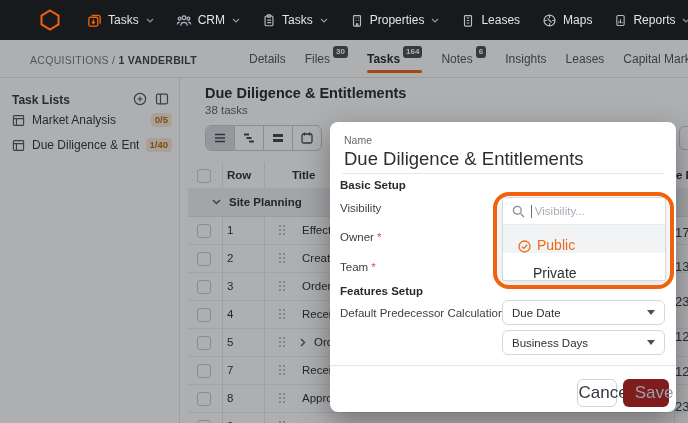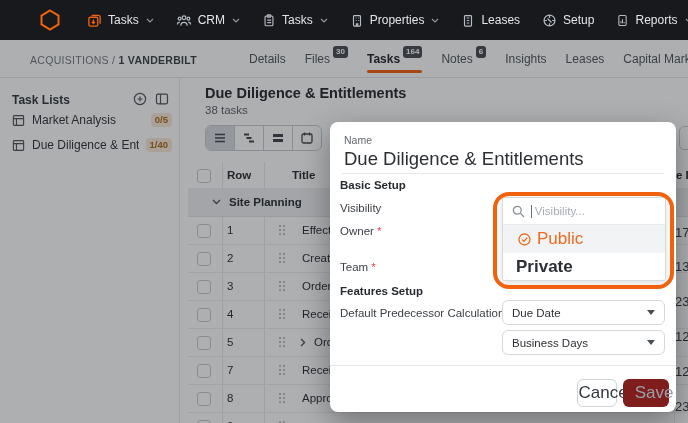--- a/index.html
+++ b/index.html
@@ -103,23 +103,23 @@
   
   .vis-panel{position:absolute;left:502px;top:197px;width:164px;height:84px;background:#fff;
     border:1px solid #d6dadd;border-radius:2px;box-shadow:0 3px 10px rgba(0,0,0,.12);
     box-sizing:border-box;z-index:70;overflow:hidden;}
   .vp-search{height:26px;border-bottom:1px solid #e7e9ec;display:flex;align-items:center;
     gap:6px;padding:0 9px;}
   .vp-caret{width:1px;height:13px;background:#6a7077;margin-right:-3px;}
   .vp-input{border:none;outline:none;font-size:11.5px;color:#3c4147;width:100%;padding:0;
     font-family:"Liberation Sans",sans-serif;background:transparent;}
   .vp-input::placeholder{color:#a6adb4;}
-  .vp-opt{height:28px;display:flex;align-items:center;font-size:17px;cursor:pointer;}
+  .vp-opt{height:28px;display:flex;align-items:flex-end;font-size:14px;cursor:pointer;}
   .vp-opt.selected{background:#f2f3f5;color:#ed6a1d;padding-left:15px;gap:6px;}
-  .vp-opt.plain{color:#2b2f34;padding-left:13px;font-weight:bold;}
+  .vp-opt.plain{color:#2b2f34;padding-left:30px;}
 
   
   .annotation{position:absolute;left:493px;top:192px;width:181px;height:97px;
     border:4px solid #f2620d;border-radius:16px;box-sizing:border-box;z-index:80;pointer-events:none;}
 </style>
 </head>
 <body>
 
 <div class="screen">
 
@@ -205,21 +205,21 @@
       <span>Leases</span>
     </span>
 
     <span class="nav-item">
       <span class="ni">
         <svg width="15" height="15" viewBox="0 0 16 16" fill="none" stroke="currentColor" stroke-width="1.3">
           <circle cx="8" cy="8" r="5.8"></circle>
           <path d="M8 2.2v3M8 13.8v-3M2.2 8h3M13.8 8h-3M5.9 5.9l4.2 4.2"></path>
         </svg>
       </span>
-      <span>Setup</span>
+      <span>Maps</span>
     </span>
 
     <span class="nav-item">
       <span class="ni">
         <svg width="13" height="15" viewBox="0 0 16 16" fill="none" stroke="currentColor" stroke-width="1.3">
           <rect x="3.5" y="1.8" width="9" height="12.4" rx="1.5"></rect>
           <path d="M6 11.5V8.8M8 11.5V6.5M10 11.5V9.8"></path>
         </svg>
       </span>
       <span>Reports</span>
@@ -490,21 +490,21 @@
   <div class="overlay"></div>
 
   <div class="modal">
     <span class="m-name-label">Name</span>
     <div class="m-name-value">Due Diligence &amp; Entitlements</div>
     <div class="m-underline"></div>
 
     <span class="m-section" style="top:57px">Basic Setup</span>
 
     <span class="m-label" style="top:80px">Visibility</span>
-    <span class="m-label" style="top:103px"><span>Owner</span><span class="req">*</span></span>
+    <span class="m-label" style="top:109px"><span>Owner</span><span class="req">*</span></span>
     <span class="m-label" style="top:139px"><span>Team</span><span class="req">*</span></span>
 
     <span class="m-section" style="top:163px">Features Setup</span>
 
     <span class="m-label" style="top:185px">Default Predecessor Calculation</span>
     <div class="m-select" style="top:178px">
       <span>Due Date</span>
       <span class="caret"></span>
     </div>
 

